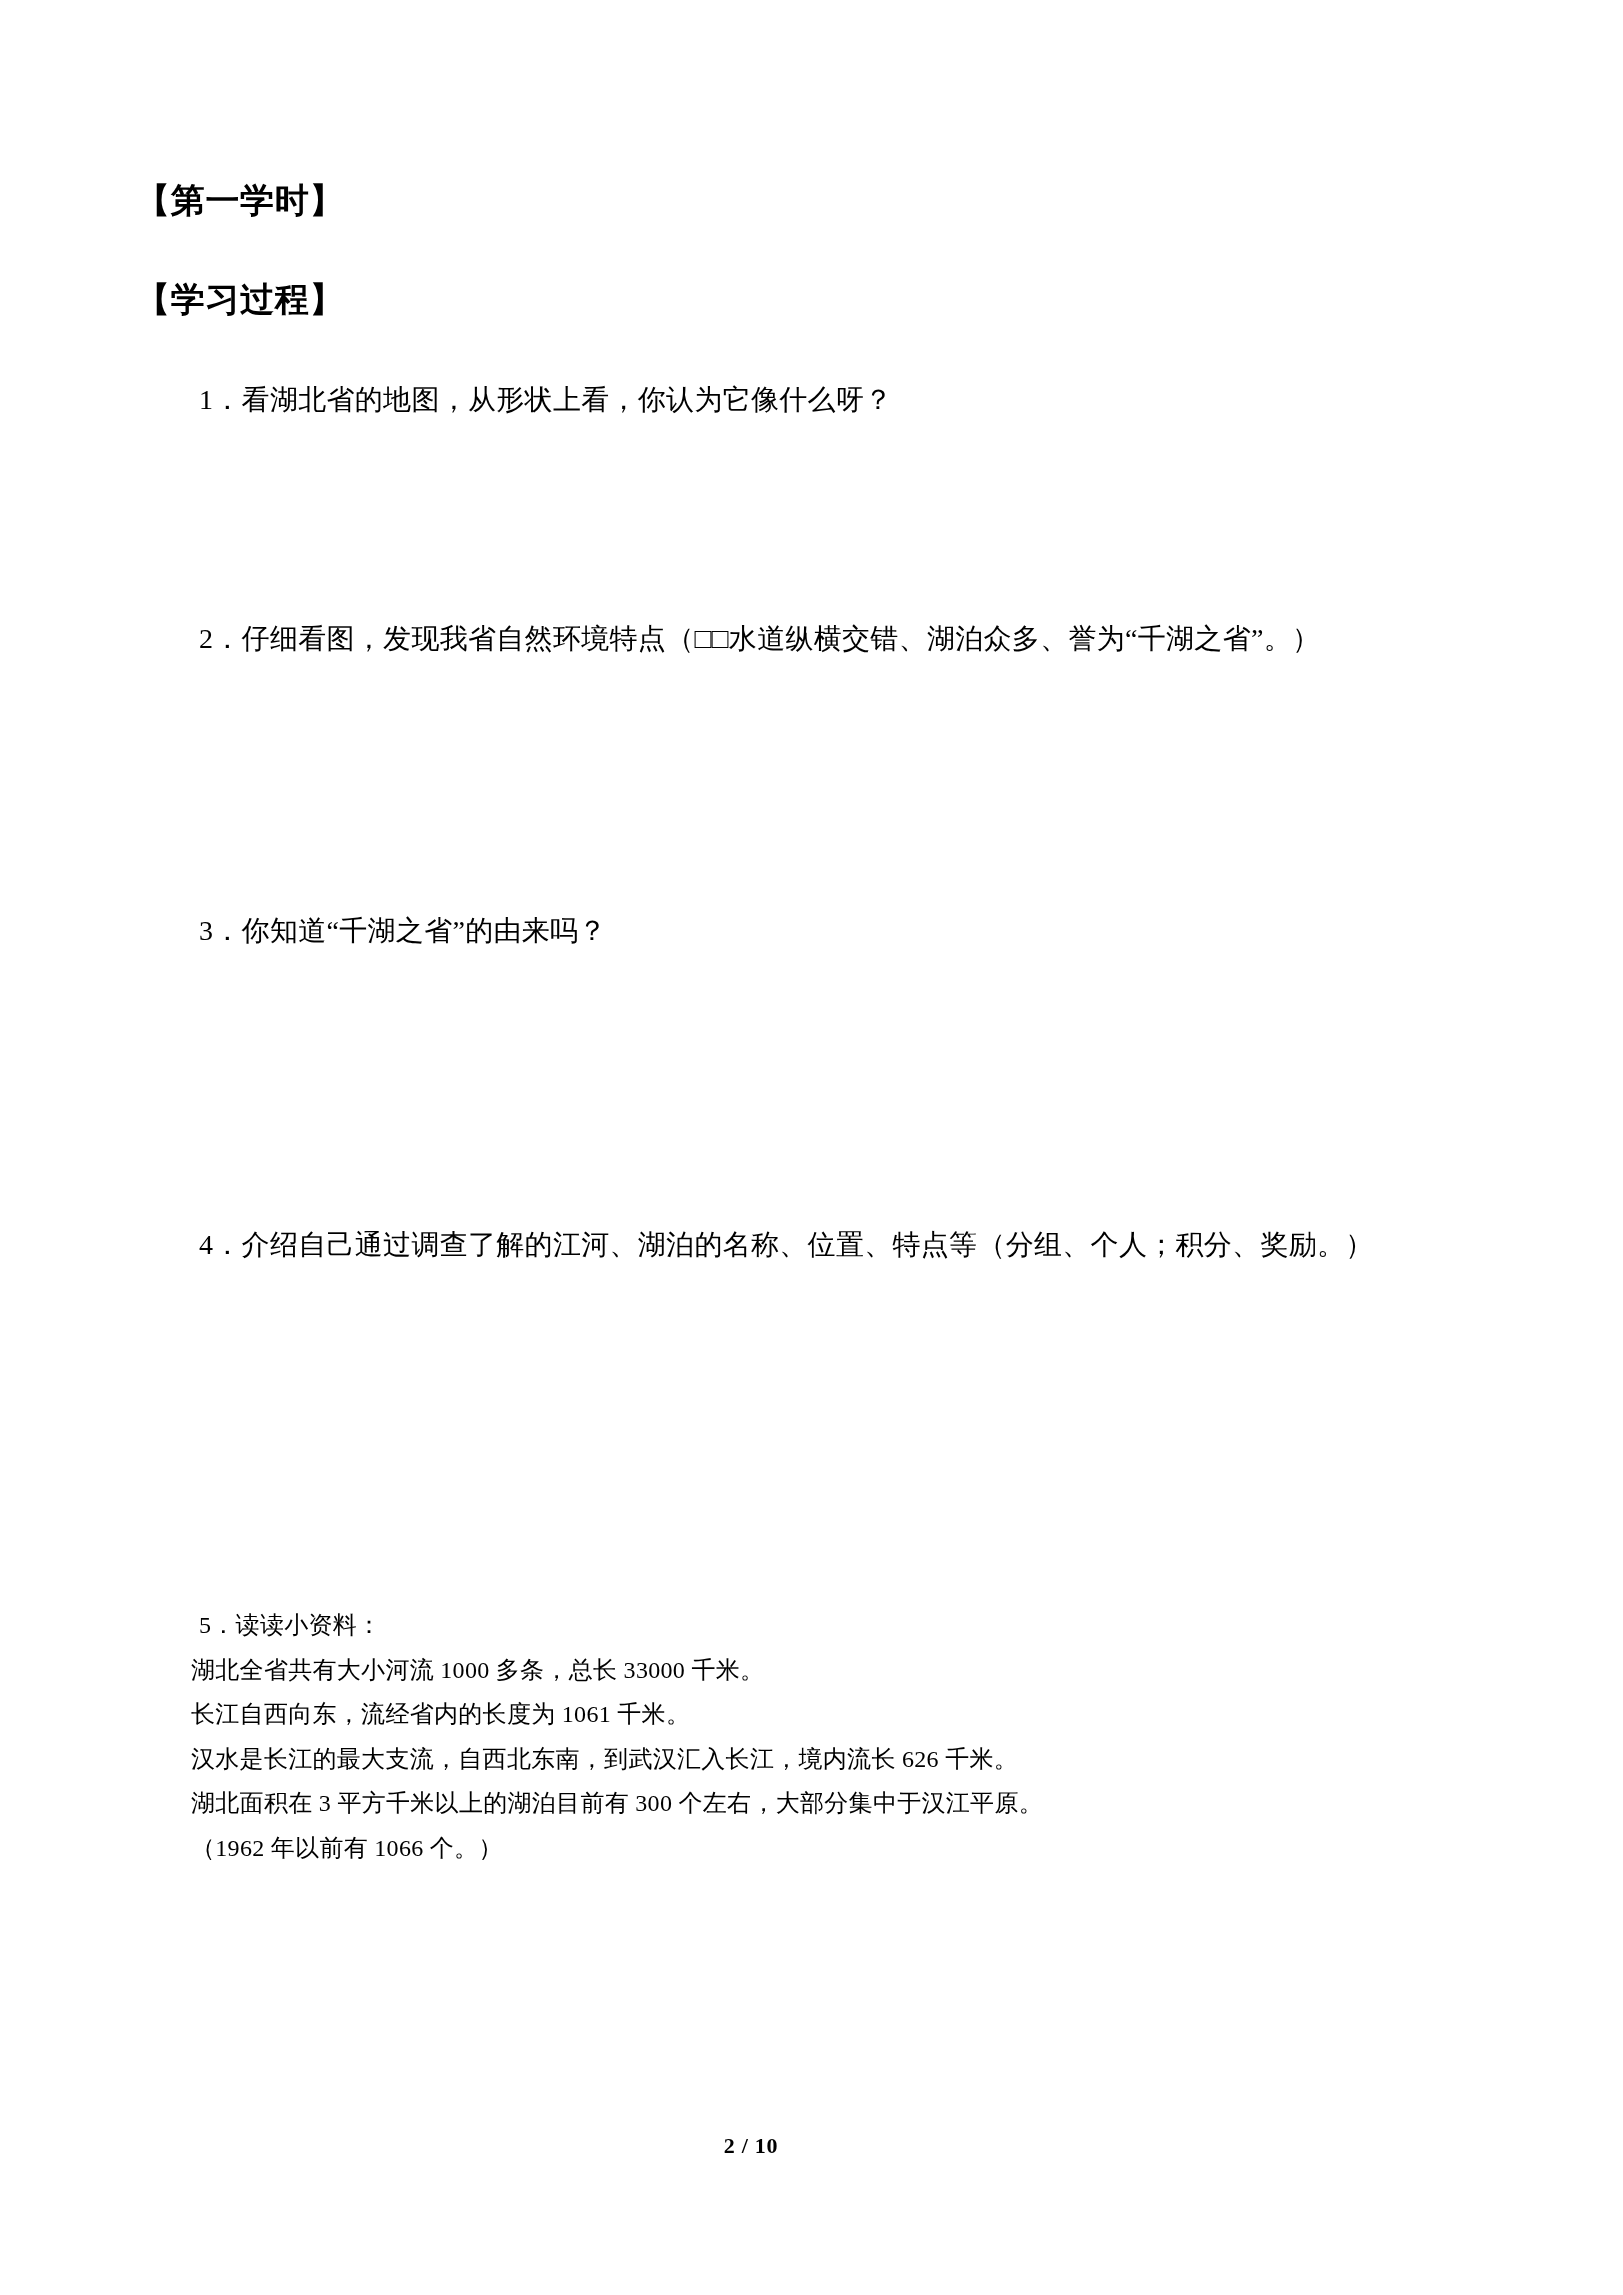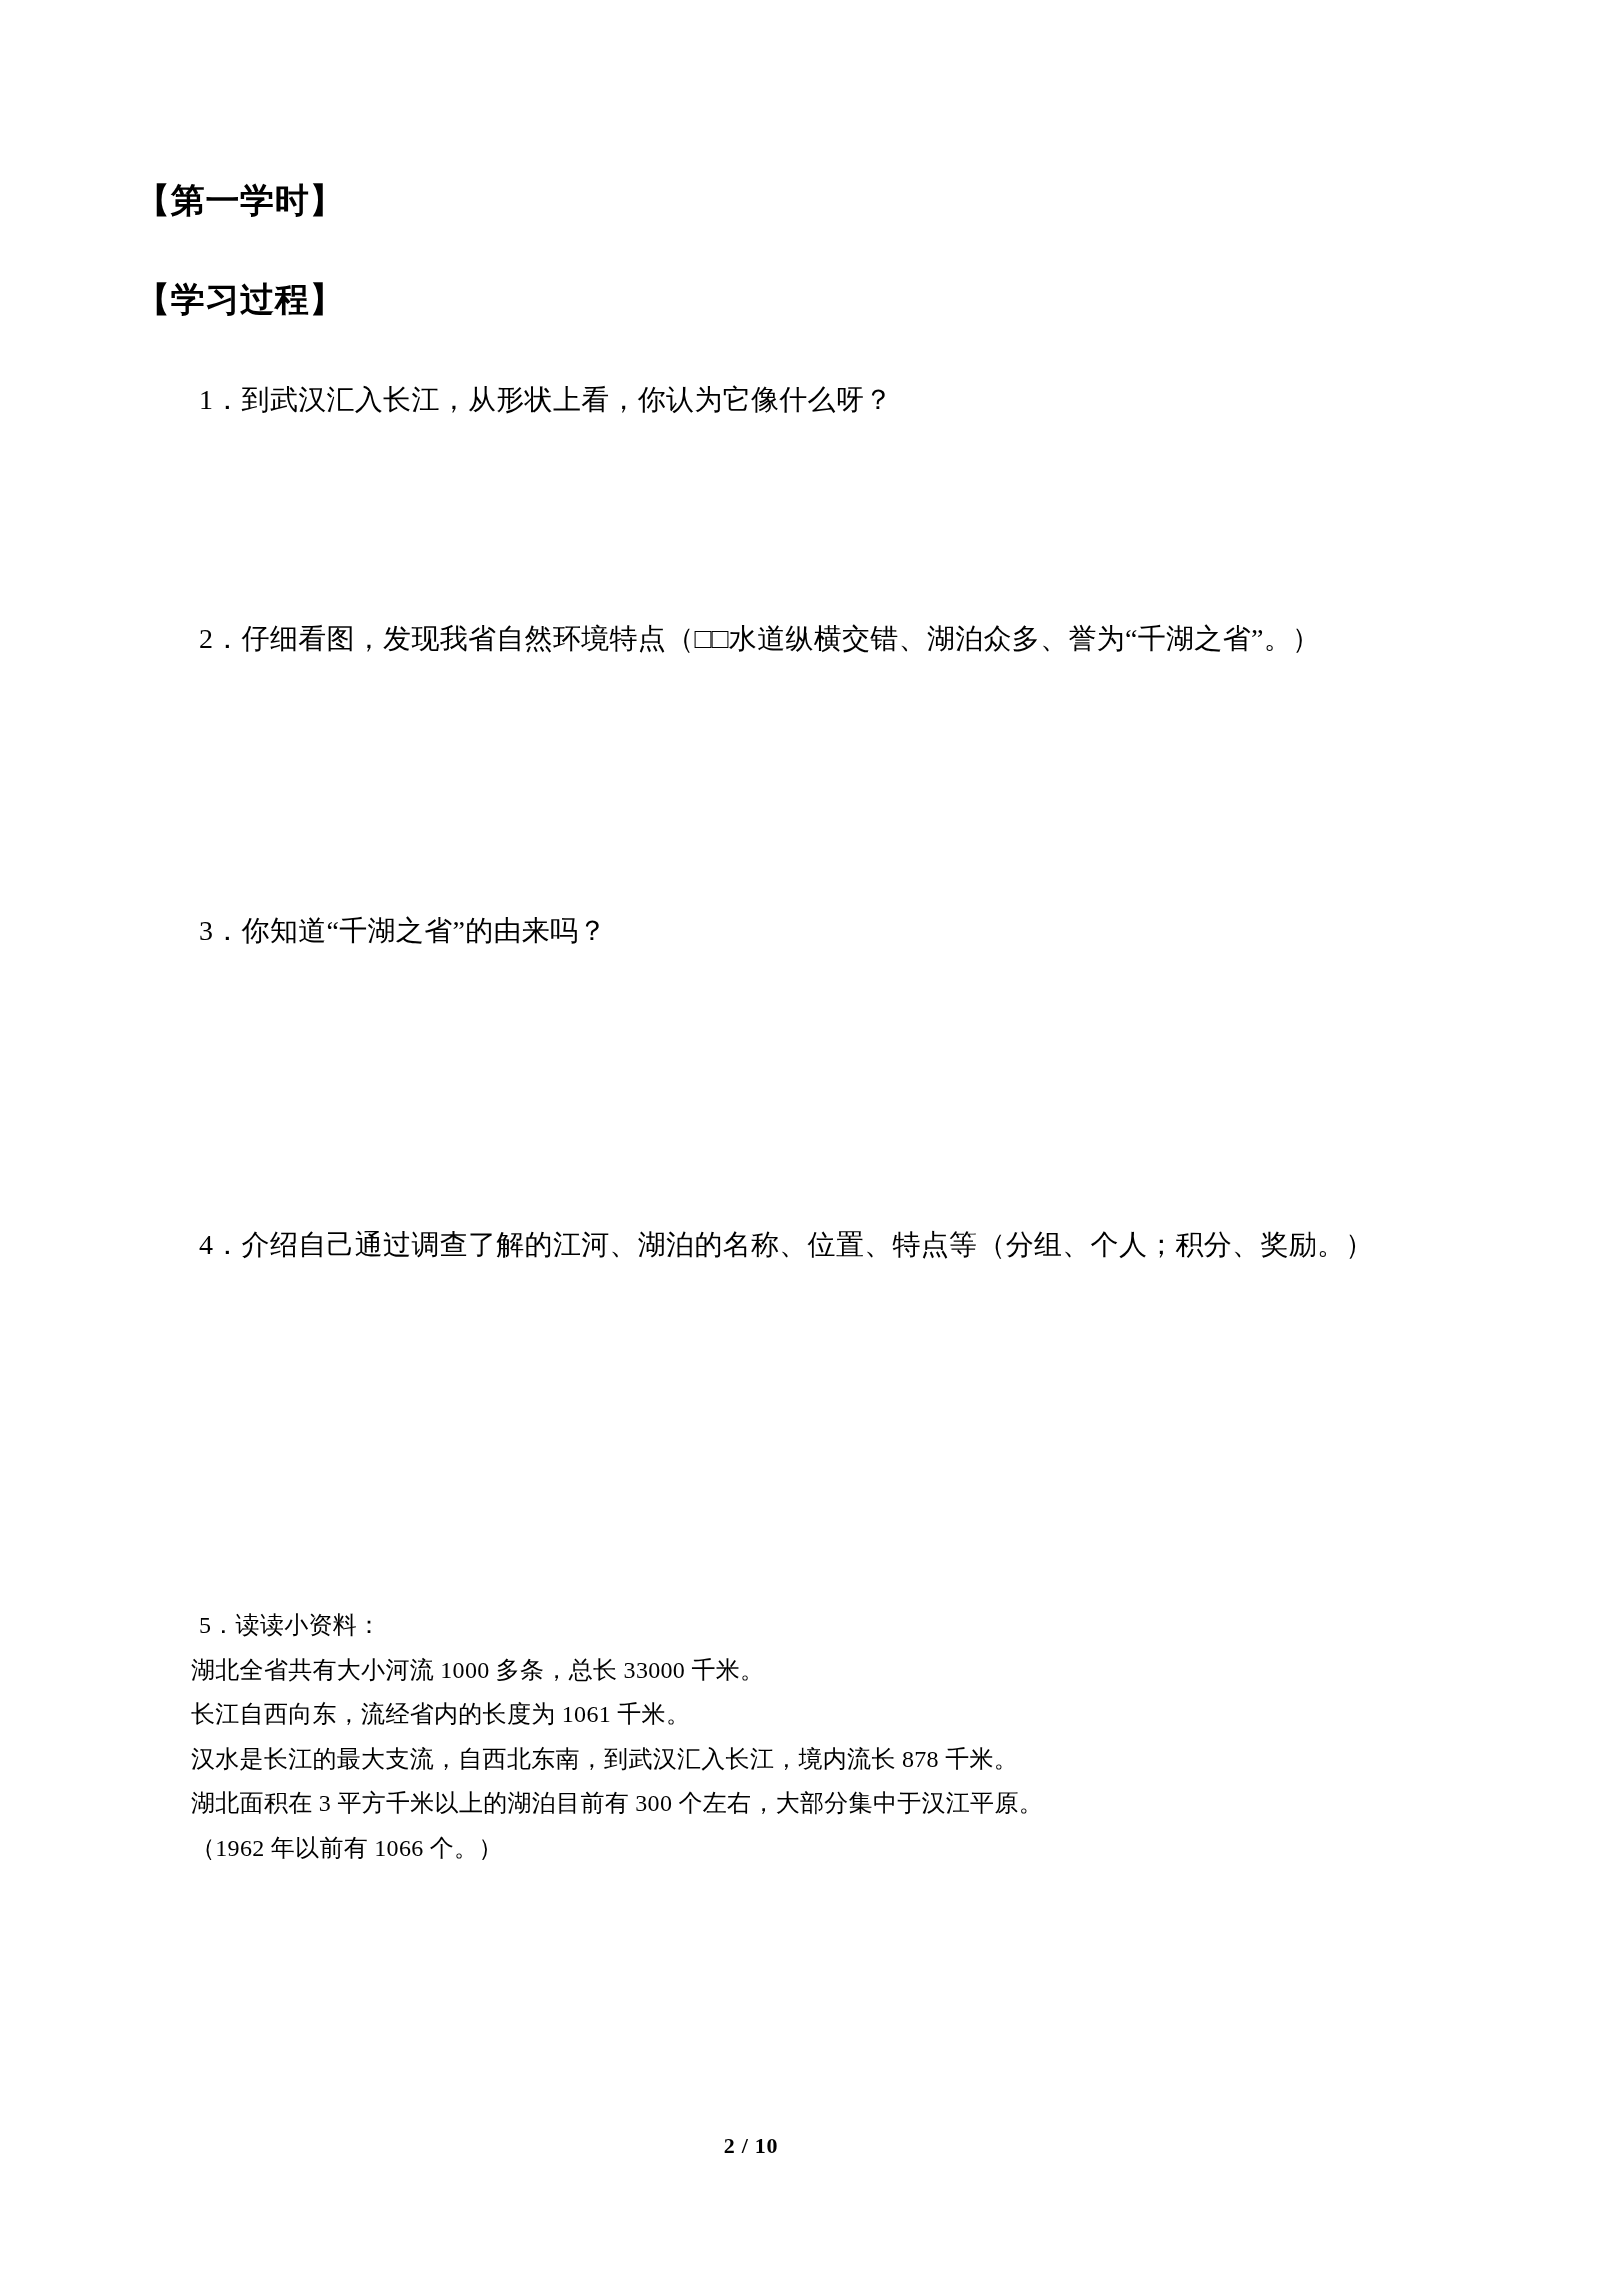--- a/index.html
+++ b/index.html
@@ -81,21 +81,21 @@
 <div class="page">
   <div class="content">
 
     <div class="heading">【第一学时】</div>
     <div class="h-gap1"></div>
 
     <div class="heading">【学习过程】</div>
     <div class="h-gap2"></div>
 
     <div class="para indent">
-      <span class="num">1．</span><span>到武汉汇入长江，从形状上看，你认为它像什么呀？</span>
+      <span class="num">1．</span><span>看湖北省的地图，从形状上看，你认为它像什么呀？</span>
     </div>
 
     <div class="spacer-lg"></div>
 
     <div class="para indent">
       <span class="num">2．</span><span>仔细看图，发现我省自然环境特点（□□水道纵横交错、湖泊众多、誉为“千湖之省”。）</span>
     </div>
 
     <div class="spacer-xl"></div>
 
@@ -110,21 +110,21 @@
     </div>
 
     <div class="spacer-huge"></div>
 
     <div class="res-block">
       <div class="res-line first">
         <span class="num">5．</span><span>读读小资料：</span>
       </div>
       <div class="res-line">湖北全省共有大小河流 1000 多条，总长 33000 千米。</div>
       <div class="res-line">长江自西向东，流经省内的长度为 1061 千米。</div>
-      <div class="res-line">汉水是长江的最大支流，自西北东南，到武汉汇入长江，境内流长 878 千米。</div>
+      <div class="res-line">汉水是长江的最大支流，自西北东南，到武汉汇入长江，境内流长 626 千米。</div>
       <div class="res-line">湖北面积在 3 平方千米以上的湖泊目前有 300 个左右，大部分集中于汉江平原。</div>
       <div class="res-line">（1962 年以前有 1066 个。）</div>
     </div>
 
   </div>
 
   <div class="footer">2 / 10</div>
 </div>
 
 

